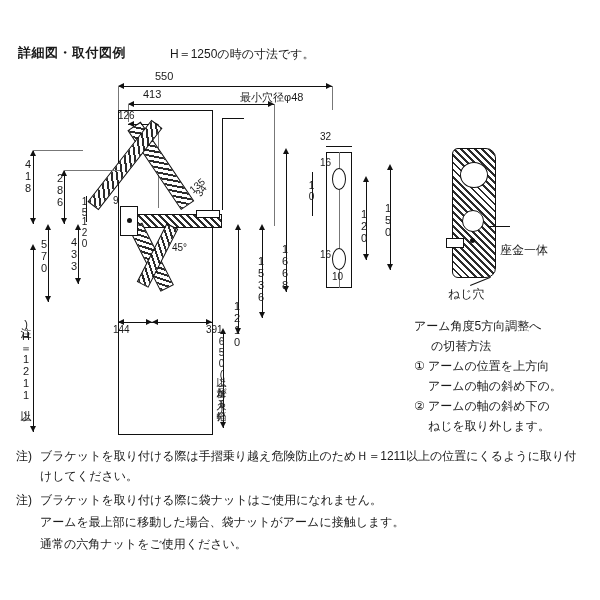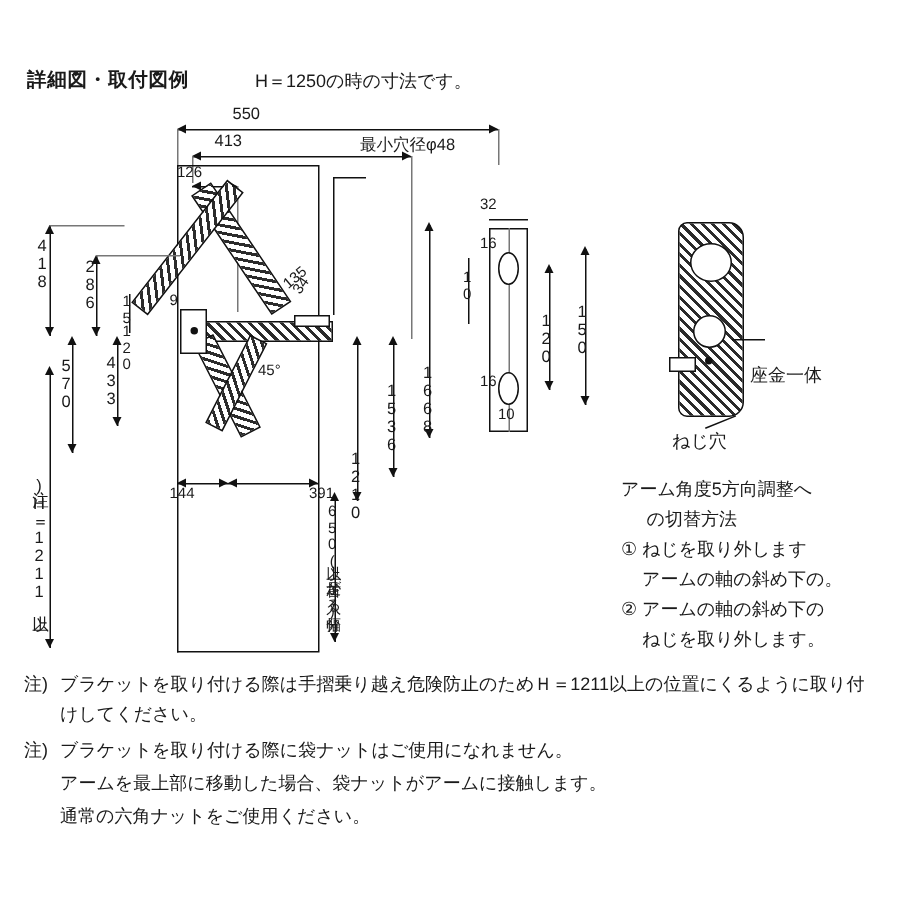--- a/index.html
+++ b/index.html
@@ -206,21 +206,21 @@
   <div class="ln hl" style="left:488px;top:226px;width:22px;"></div>
   <div class="txt note" style="left:500px;top:244px;">座金一体</div>
   <div class="txt note" style="left:508px;top:264px;"></div>
   <div class="ln hl" style="left:470px;top:285px;width:22px;transform:rotate(-22deg);transform-origin:0 0;"></div>
   <div class="txt note" style="left:448px;top:288px;">ねじ穴</div>
 
   <div class="txt note" style="left:414px;top:320px;">アーム角度5方向調整へ</div>
   <div class="txt note" style="left:420px;top:340px;margin-left:11px;">の切替方法</div>
 
   <div class="txt note" style="left:414px;top:360px;">①</div>
-  <div class="txt note" style="left:428px;top:360px;">ねじを取り外します</div>
+  <div class="txt note" style="left:428px;top:360px;">アームの位置を上方向</div>
   <div class="txt note" style="left:428px;top:380px;">アームの軸の斜め下の。</div>
 
   <div class="txt note" style="left:414px;top:400px;">②</div>
   <div class="txt note" style="left:428px;top:400px;">アームの軸の斜め下の</div>
   <div class="txt note" style="left:428px;top:420px;">ねじを取り外します。</div>
 
   <div class="txt note" style="left:16px;top:450px;">注)</div>
   <div class="txt note" style="left:40px;top:450px;">ブラケットを取り付ける際は手摺乗り越え危険防止のためＨ＝1211以上の位置にくるように取り付</div>
   <div class="txt note" style="left:40px;top:470px;">けしてください。</div>
 

